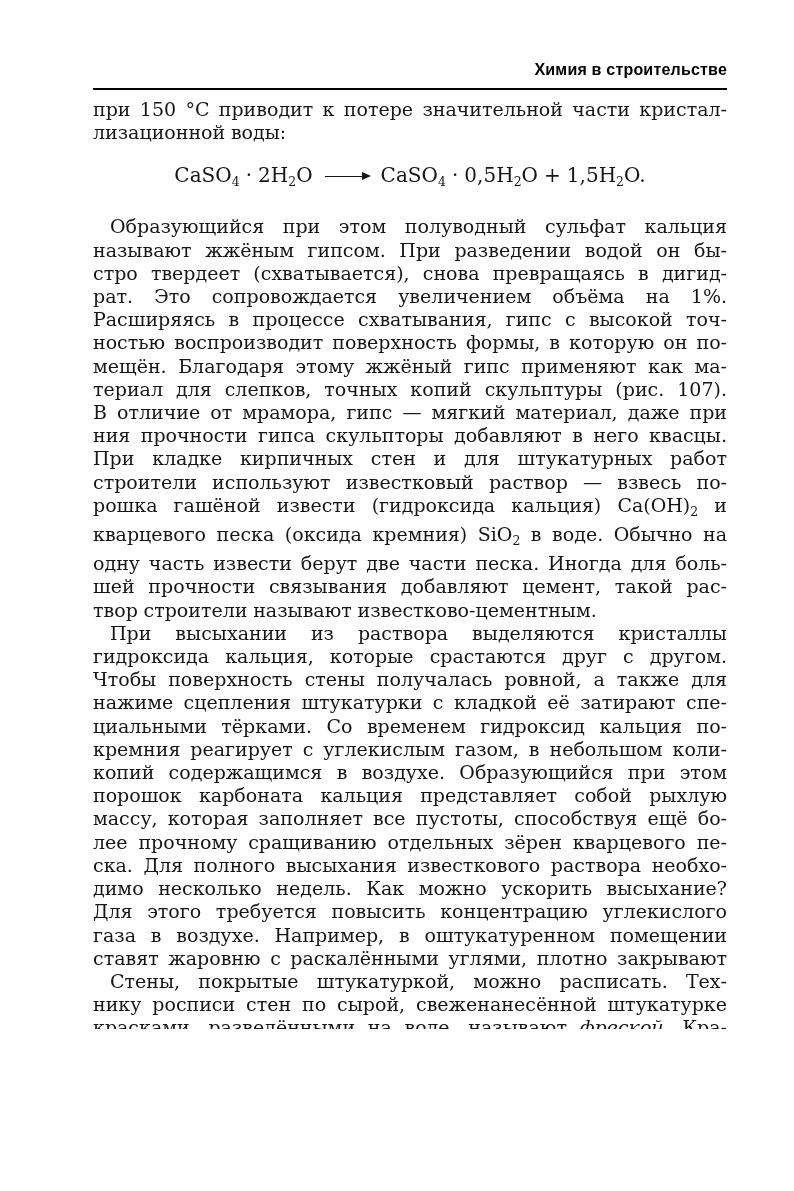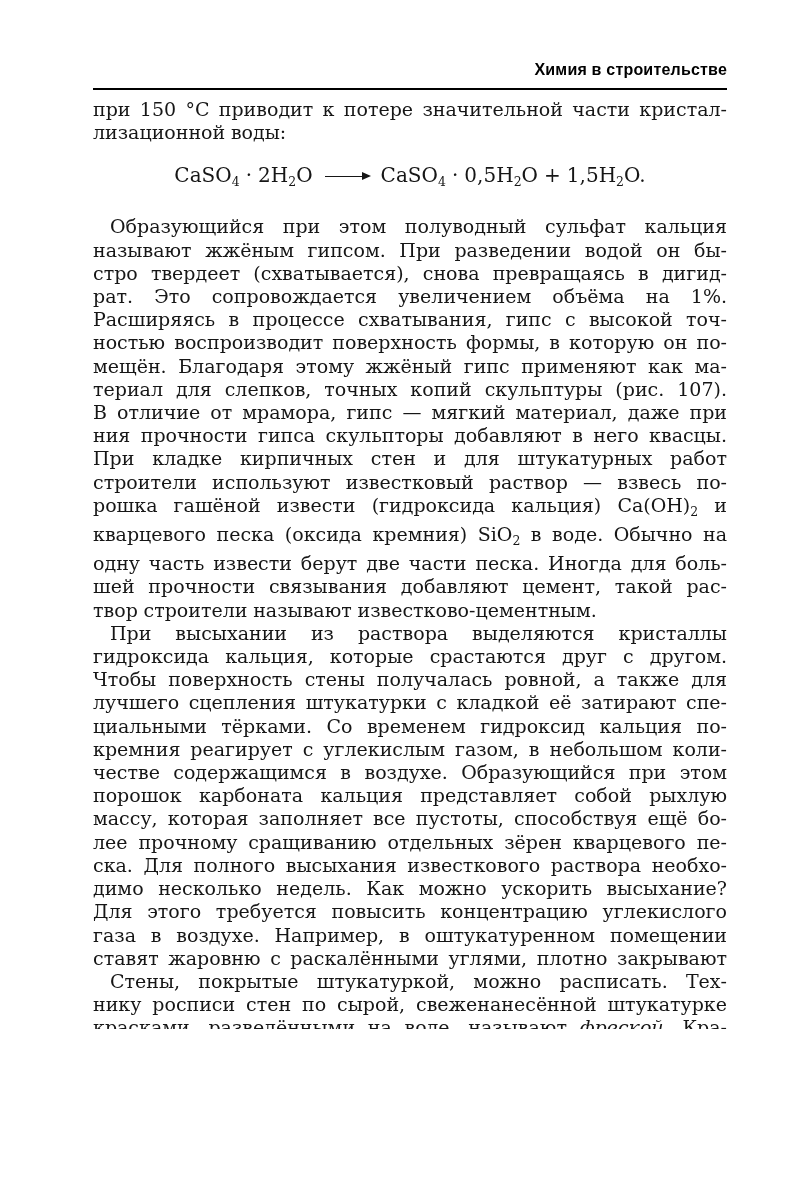--- a/index.html
+++ b/index.html
@@ -137,24 +137,24 @@
         <div class="line"><span>рошка гашёной извести (гидроксида кальция) Ca(OH)</span><span class="sb">2</span><span> и</span></div>
         <div class="line"><span>кварцевого песка (оксида кремния) SiO</span><span class="sb">2</span><span> в воде. Обычно на</span></div>
         <div class="line">одну часть извести берут две части песка. Иногда для боль-</div>
         <div class="line">шей прочности связывания добавляют цемент, такой рас-</div>
         <div class="line endpara">твор строители называют известково-цементным.</div>
       </div>
       <div class="paragraph">
         <div class="line indent">При высыхании из раствора выделяются кристаллы</div>
         <div class="line">гидроксида кальция, которые срастаются друг с другом.</div>
         <div class="line">Чтобы поверхность стены получалась ровной, а также для</div>
-        <div class="line">лучшего сцепления штукатурки с кладкой её затирают спе-</div>
+        <div class="line">нажиме сцепления штукатурки с кладкой её затирают спе-</div>
         <div class="line">циальными тёрками. Со временем гидроксид кальция по-</div>
         <div class="line">кремния реагирует с углекислым газом, в небольшом коли-</div>
-        <div class="line">честве содержащимся в воздухе. Образующийся при этом</div>
+        <div class="line">копий содержащимся в воздухе. Образующийся при этом</div>
         <div class="line">порошок карбоната кальция представляет собой рыхлую</div>
         <div class="line">массу, которая заполняет все пустоты, способствуя ещё бо-</div>
         <div class="line">лее прочному сращиванию отдельных зёрен кварцевого пе-</div>
         <div class="line">ска. Для полного высыхания известкового раствора необхо-</div>
         <div class="line">димо несколько недель. Как можно ускорить высыхание?</div>
         <div class="line">Для этого требуется повысить концентрацию углекислого</div>
         <div class="line">газа в воздухе. Например, в оштукатуренном помещении</div>
         <div class="line">ставят жаровню с раскалёнными углями, плотно закрывают</div>
       </div>
       <div class="paragraph">

